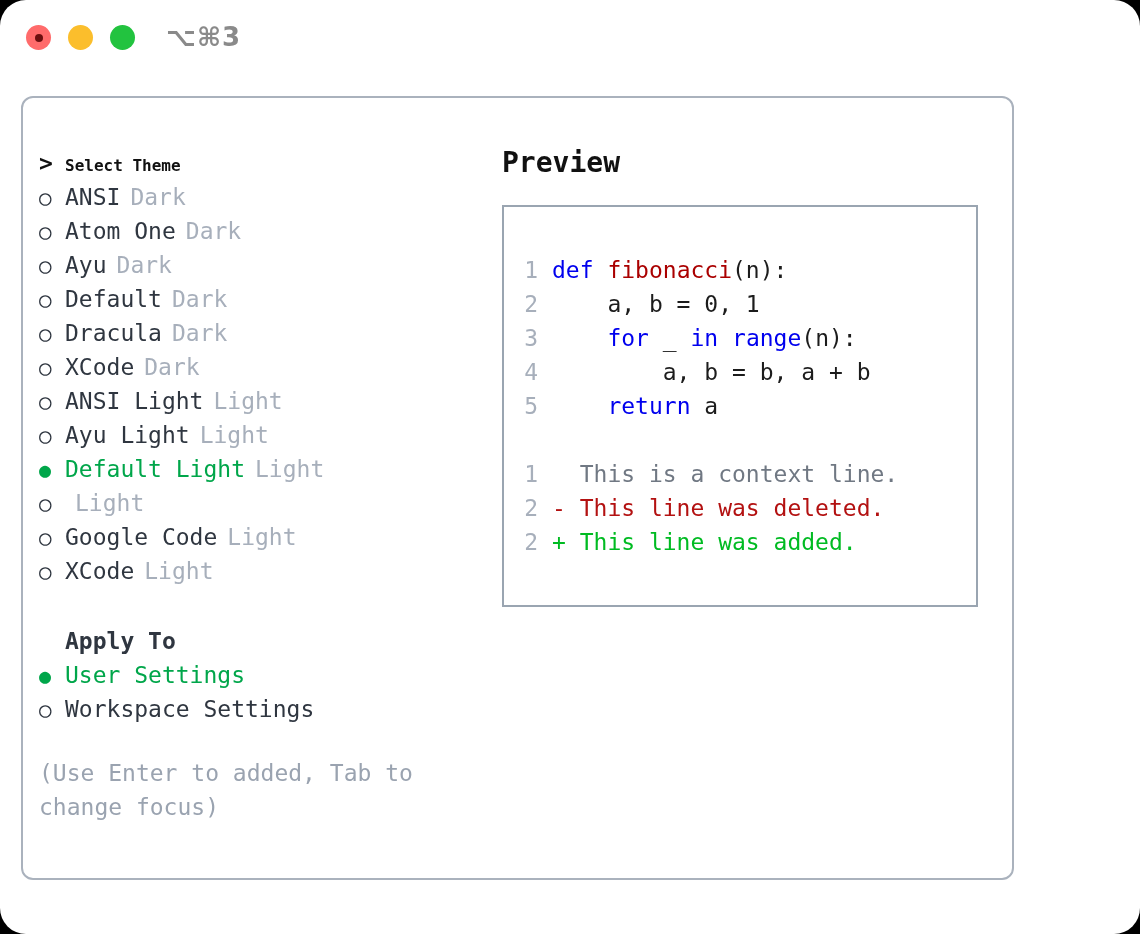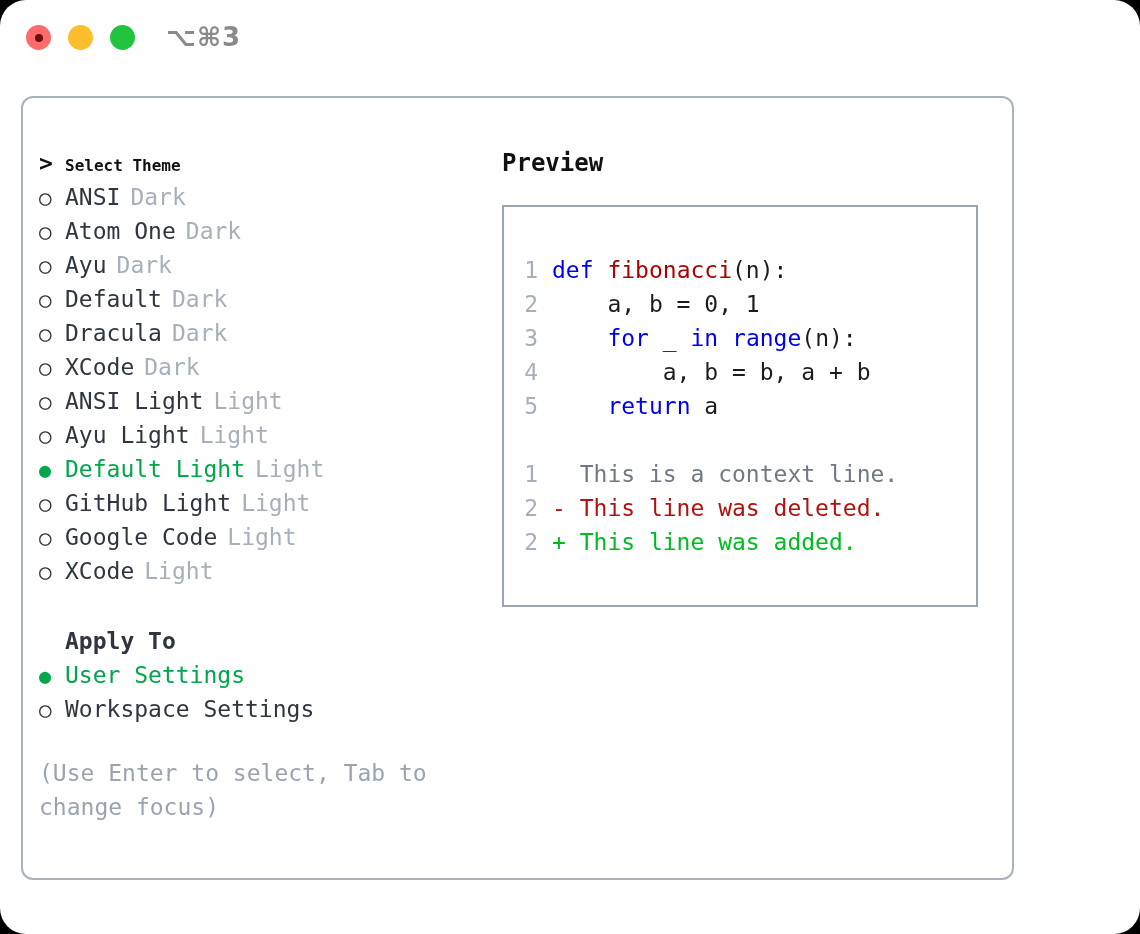--- a/index.html
+++ b/index.html
@@ -147,21 +147,21 @@
   }
 
   
   #right-column {
     position: absolute;
     left: 479px;
     top: 48px;
     width: 490px;
   }
   #preview-title {
-    font-size: 24px;
+    font-size: 28px;
     font-weight: bold;
     color: #111111;
     line-height: 34px;
   }
 
   #code-box {
     margin-top: 25px;
     width: 476px;
     height: 402px;
     border: 2px solid #9aa5b1;
@@ -268,21 +268,20 @@
       </div>
 
       <div class="list-row selected">
         <span class="marker filled">●</span>
         <span class="row-title">Default Light</span>
         <span class="row-tag">Light</span>
       </div>
 
       <div class="list-row">
         <span class="marker">○</span>
-        <span class="row-title">GitHub Light</span>
         <span class="row-tag">Light</span>
       </div>
 
       <div class="list-row">
         <span class="marker">○</span>
         <span class="row-title">Google Code</span>
         <span class="row-tag">Light</span>
       </div>
 
       <div class="list-row">
@@ -301,21 +300,21 @@
       <div class="list-row selected">
         <span class="marker filled">●</span>
         <span class="row-title">User Settings</span>
       </div>
 
       <div class="list-row">
         <span class="marker">○</span>
         <span class="row-title">Workspace Settings</span>
       </div>
 
-      <div id="hint">(Use Enter to select, Tab to
+      <div id="hint">(Use Enter to added, Tab to
 change focus)</div>
     </div>
 
     <div id="right-column">
       <div id="preview-title">Preview</div>
 
       <div id="code-box">
 
         <div class="code-line">
           <span class="lineno">1</span>

